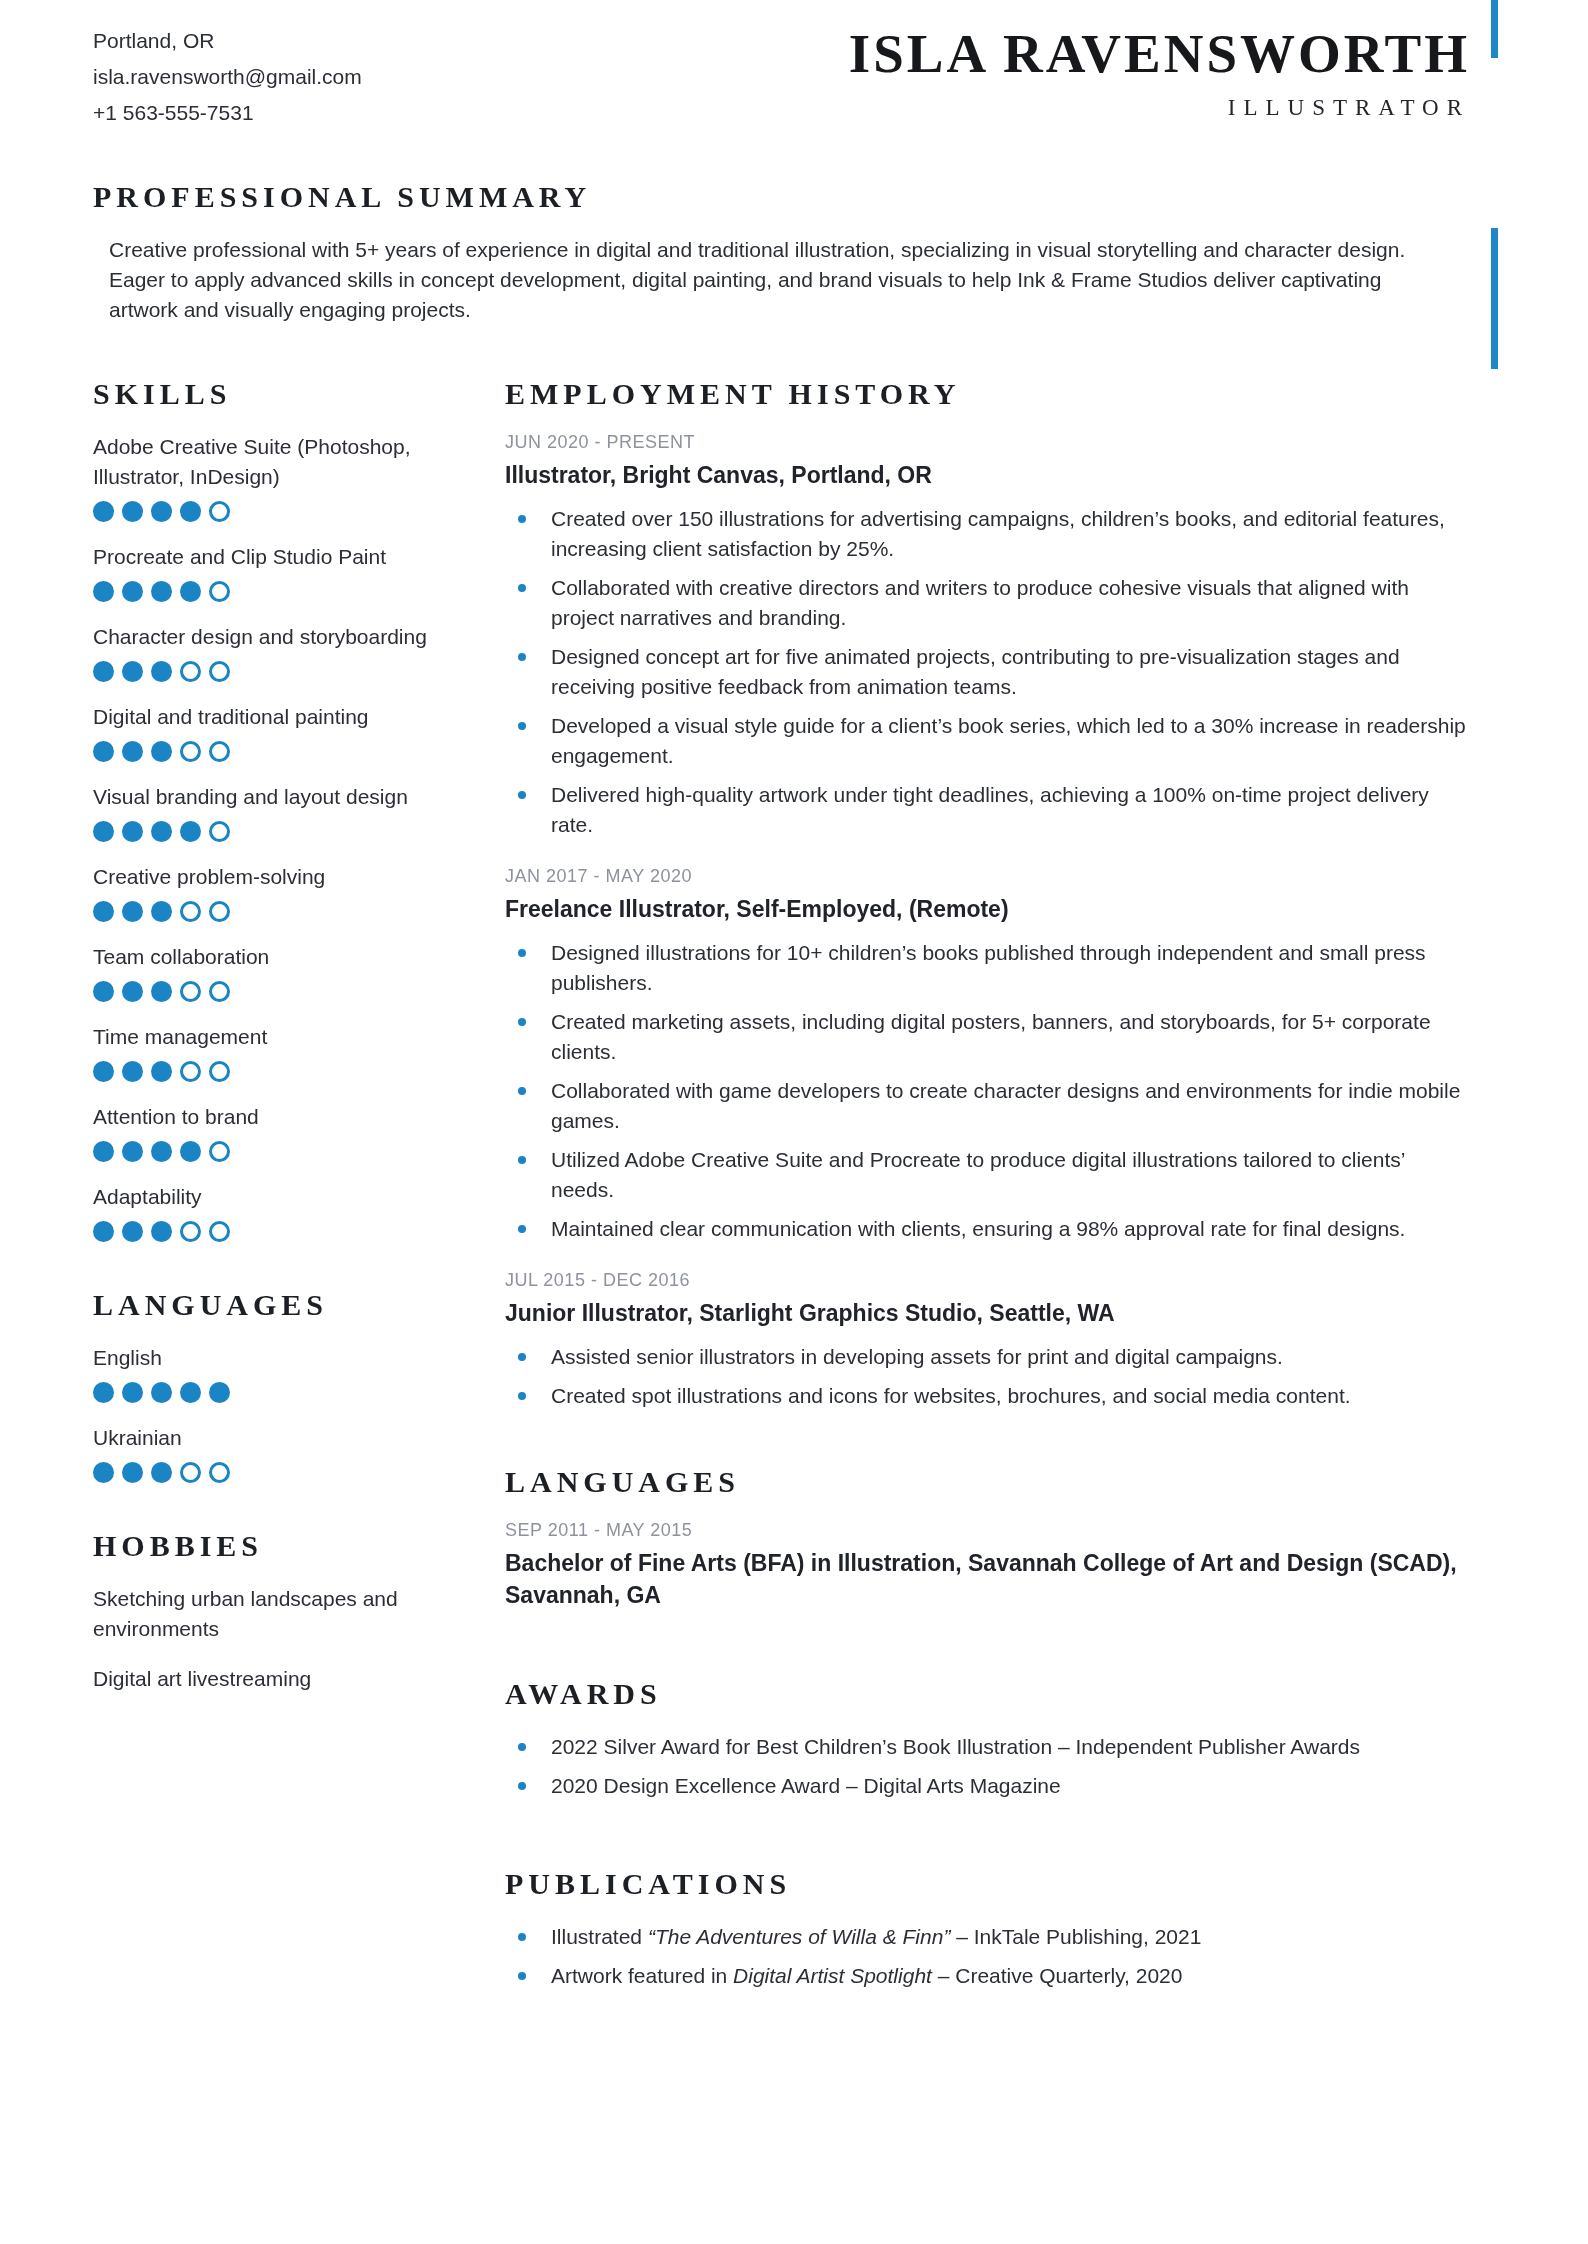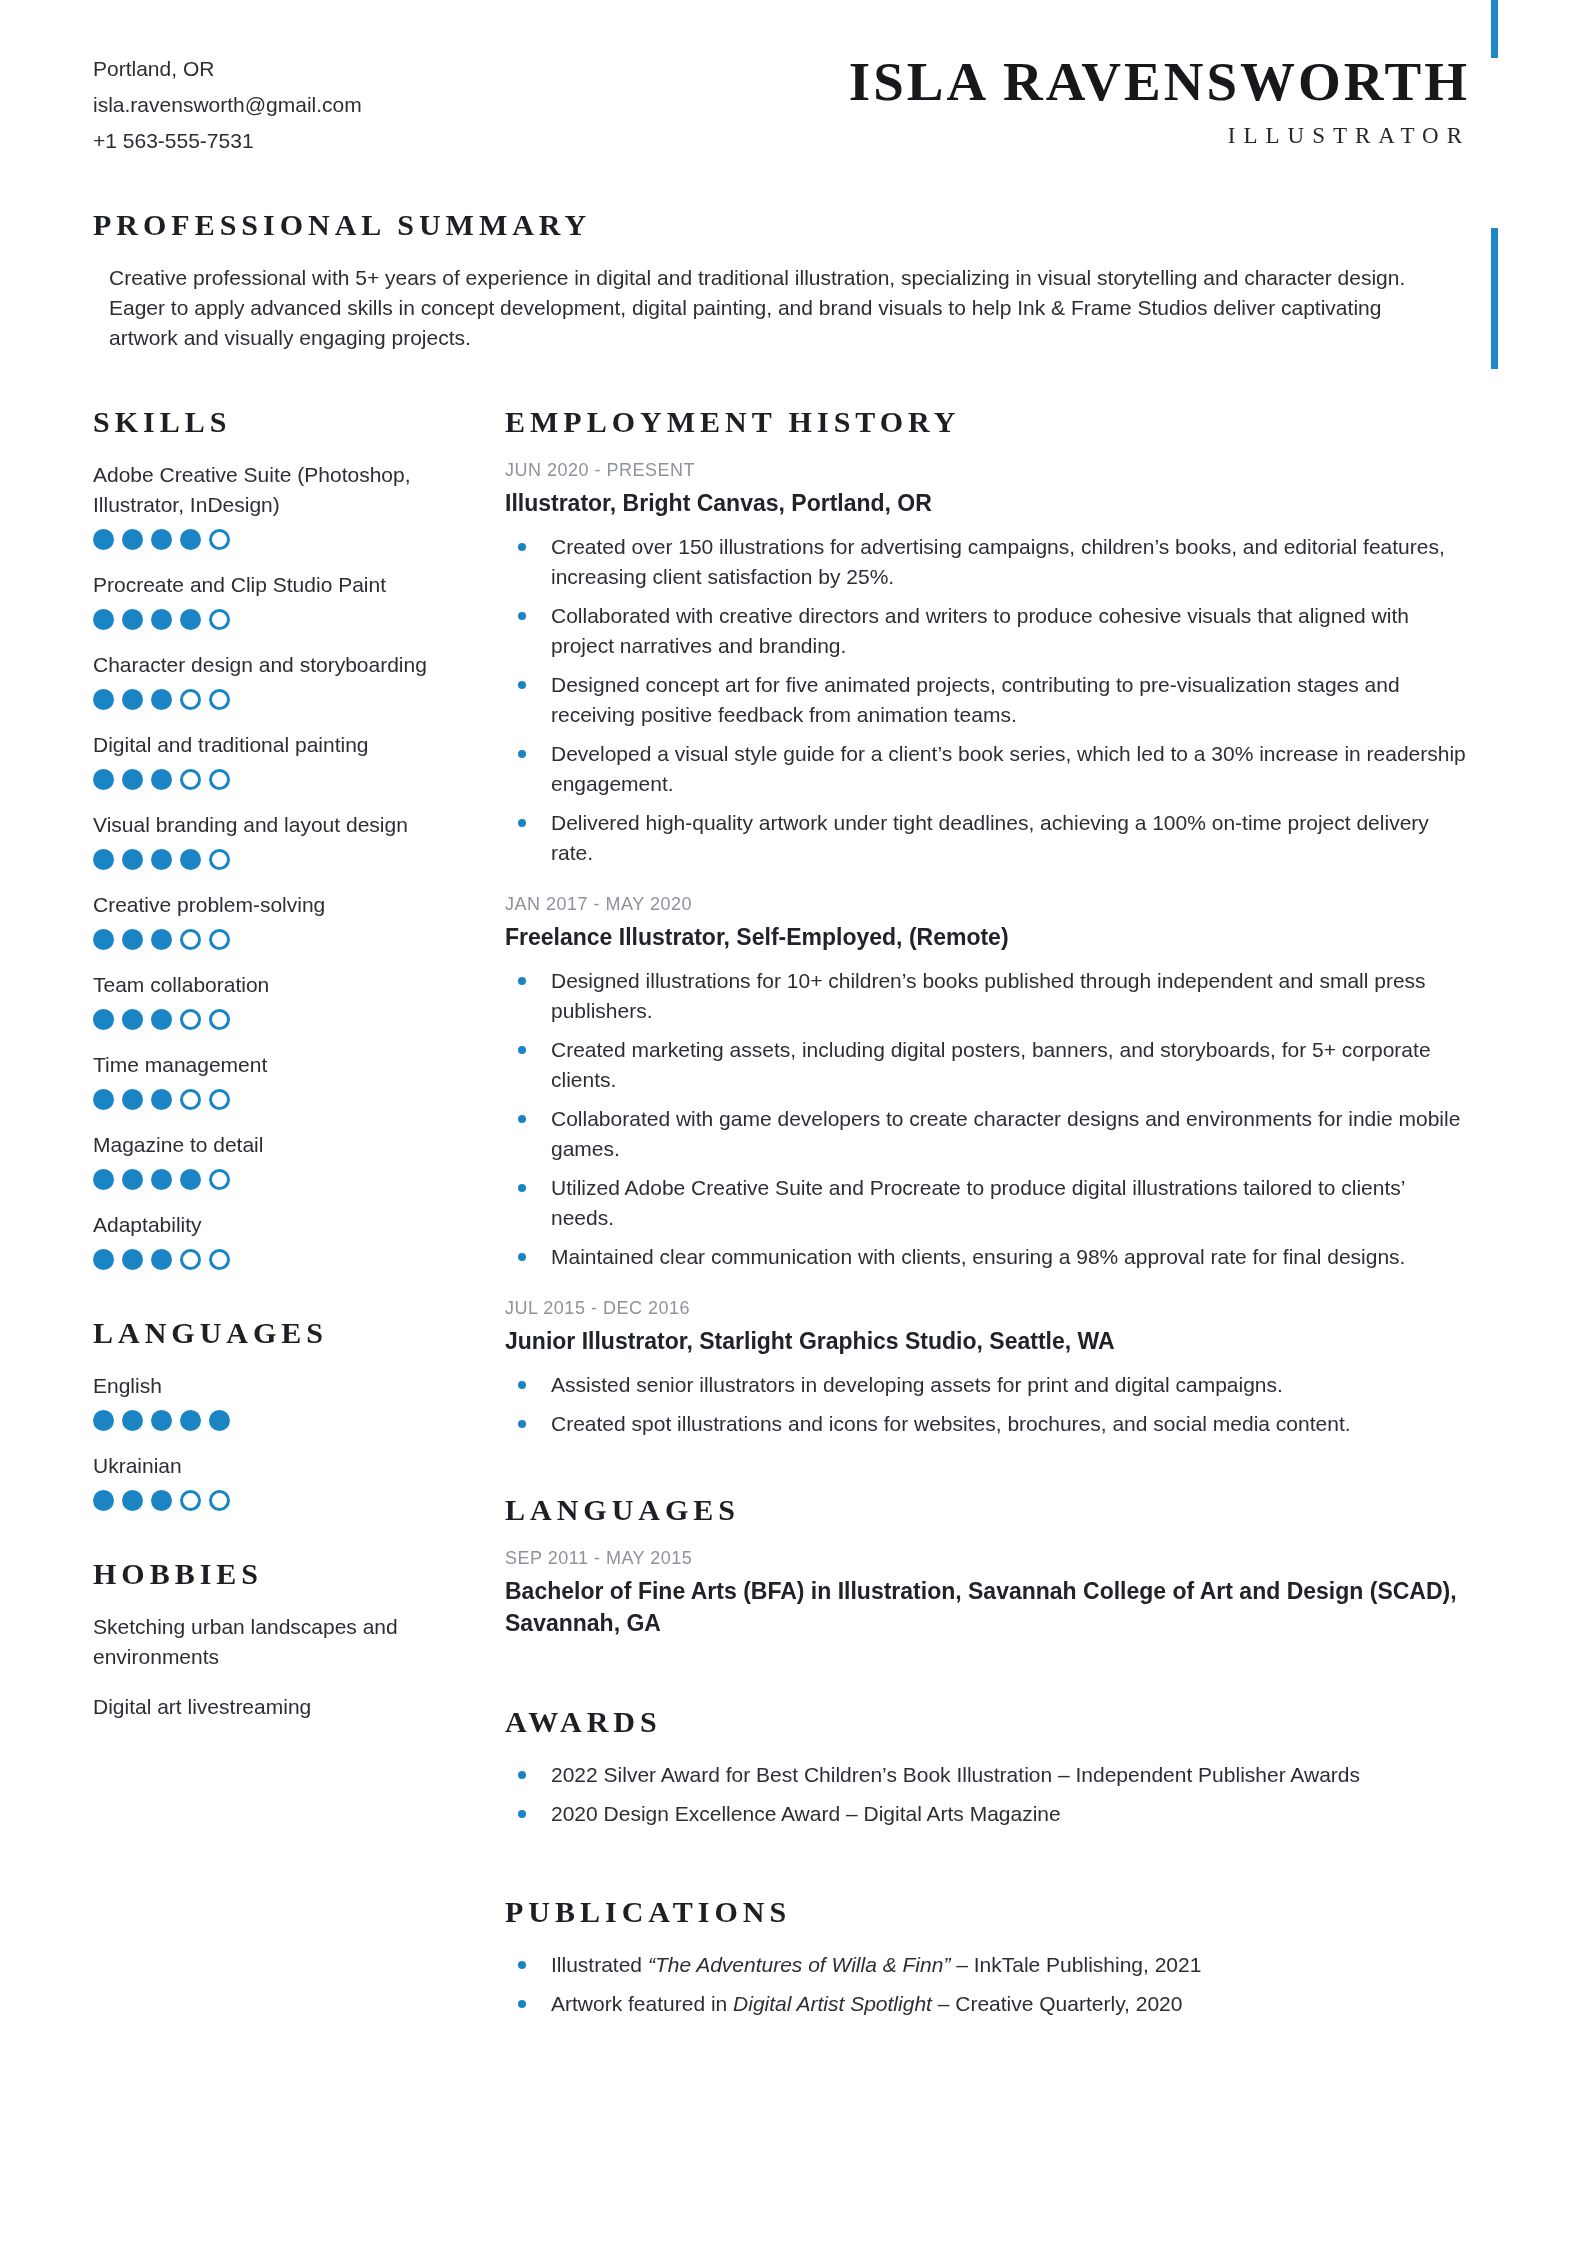--- a/index.html
+++ b/index.html
@@ -18,21 +18,21 @@
     margin:0 auto;
     background:#ffffff;
     font-family:"Liberation Sans",sans-serif;
     color:var(--text);
     overflow:hidden;
   }
   .accent-bar{position:absolute;width:7px;background:var(--bar);}
   .accent-bar.top{right:90px;top:0;height:58px;}
   .accent-bar.mid{right:90px;top:228px;height:141px;}
 
-  .content{padding:54px 118px 60px 93px;}
+  .content{padding:26px 118px 60px 93px;}
 
   
   .header{display:flex;justify-content:space-between;align-items:flex-start;}
   .contact div{font-size:21px;line-height:29px;margin-bottom:7px;}
   .ident{text-align:right;margin-top:-4px;}
   .name{
     font-family:"Liberation Serif",serif;
     font-weight:700;
     font-size:55px;
     letter-spacing:3px;
@@ -210,21 +210,21 @@
             <div class="skill-label">Time management</div>
             <div class="dots">
                 <span class="dot filled"></span>
                 <span class="dot filled"></span>
                 <span class="dot filled"></span>
                 <span class="dot empty"></span>
                 <span class="dot empty"></span>
               </div>
           </div>
           <div class="skill">
-            <div class="skill-label">Magazine to detail</div>
+            <div class="skill-label">Attention to brand</div>
             <div class="dots">
                 <span class="dot filled"></span>
                 <span class="dot filled"></span>
                 <span class="dot filled"></span>
                 <span class="dot filled"></span>
                 <span class="dot empty"></span>
               </div>
           </div>
           <div class="skill">
             <div class="skill-label">Adaptability</div>

